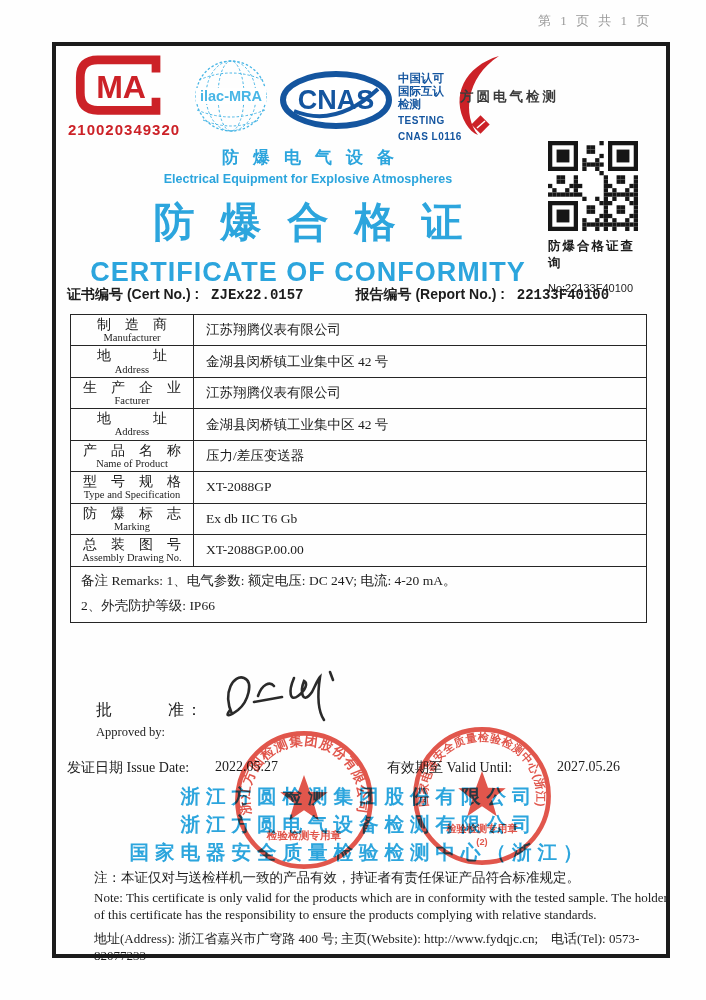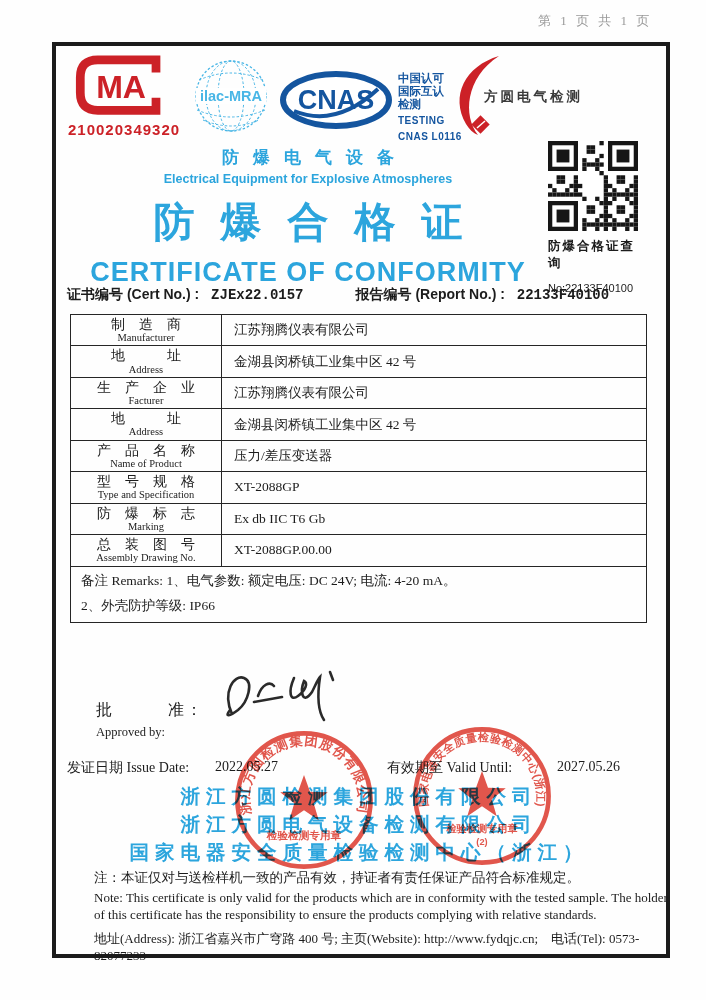--- a/index.html
+++ b/index.html
@@ -8,21 +8,21 @@
   .frame{position:absolute;left:52px;top:42px;width:610px;height:908px;border:4px solid #1b1b1b;}
   .abs{position:absolute;}
   .page-indicator{position:absolute;left:538px;top:12px;font-size:13px;color:#9b9b9b;letter-spacing:3px;font-family:"Liberation Serif",serif;}
 
   
   .cma-number{position:absolute;left:68px;top:121px;color:#cc2127;font-weight:bold;
               font-family:"Liberation Sans",sans-serif;font-size:15px;letter-spacing:1px;text-align:center;}
   .cnas-side{position:absolute;left:398px;top:72px;color:#14559f;font-family:"Liberation Sans",sans-serif;line-height:13px;}
   .cnas-side .l{font-size:11.5px;font-weight:bold;}
   .cnas-side .s{font-size:10px;font-weight:bold;margin-top:3px;letter-spacing:.5px;}
-  .fy-label{position:absolute;left:484px;top:88px;font-size:13.5px;font-weight:bold;color:#3b3b3b;
+  .fy-label{position:absolute;left:460px;top:88px;font-size:13.5px;font-weight:bold;color:#3b3b3b;
             letter-spacing:3px;font-family:"Liberation Sans",sans-serif;}
 
   
   .title-block{position:absolute;left:66px;top:146px;width:484px;text-align:center;color:#2ca5dd;}
   .t-zh-sub{font-family:"Liberation Sans",sans-serif;font-weight:bold;font-size:17px;letter-spacing:14px;padding-left:14px;}
   .t-en-sub{font-family:"Liberation Sans",sans-serif;font-weight:bold;font-size:12.5px;margin-top:3px;}
   .t-zh-main{font-family:"Liberation Sans",sans-serif;font-weight:bold;font-size:41px;letter-spacing:26px;padding-left:26px;margin-top:9px;}
   .t-en-main{font-family:"Liberation Sans",sans-serif;font-weight:700;font-size:27px;letter-spacing:1px;margin-top:7px;}
 
   
@@ -34,21 +34,21 @@
   .cert-row{position:absolute;left:67px;top:286px;width:580px;font-family:"Liberation Sans",sans-serif;
             font-size:14px;font-weight:600;display:flex;}
   .cert-row .grp{white-space:nowrap;}
   .cert-row .grp.r{margin-left:52px;}
   .cert-row .val{font-family:"Liberation Mono",monospace;font-weight:700;margin-left:8px;}
 
   
   .table-wrap{position:absolute;left:70px;top:314px;width:577px;}
   table.main{border-collapse:collapse;width:100%;}
   table.main th,table.main td{border:1px solid #262626;}
-  table.main th{width:118px;font-weight:normal;text-align:center;padding:2px 16px;line-height:1.08;}
+  table.main th{width:118px;font-weight:normal;text-align:center;padding:2px 2px;line-height:1.08;}
   table.main th .zh{display:block;font-size:14px;}
   table.main th .en{display:block;font-size:10.5px;}
   table.main td{font-size:13.5px;padding:3px 12px;height:24px;}
   .statement-box{border:1px solid #262626;border-top:none;padding:5px 10px 6px 10px;font-size:13px;line-height:1.38;}
   .statement-box .zh{font-size:13.5px;}
   .remarks-box{border:1px solid #262626;border-top:none;padding:5px 10px 7px 10px;font-size:13.5px;}
   .remarks-box .r2{margin-top:7px;}
 
   
   .approval{position:absolute;left:96px;top:700px;}

